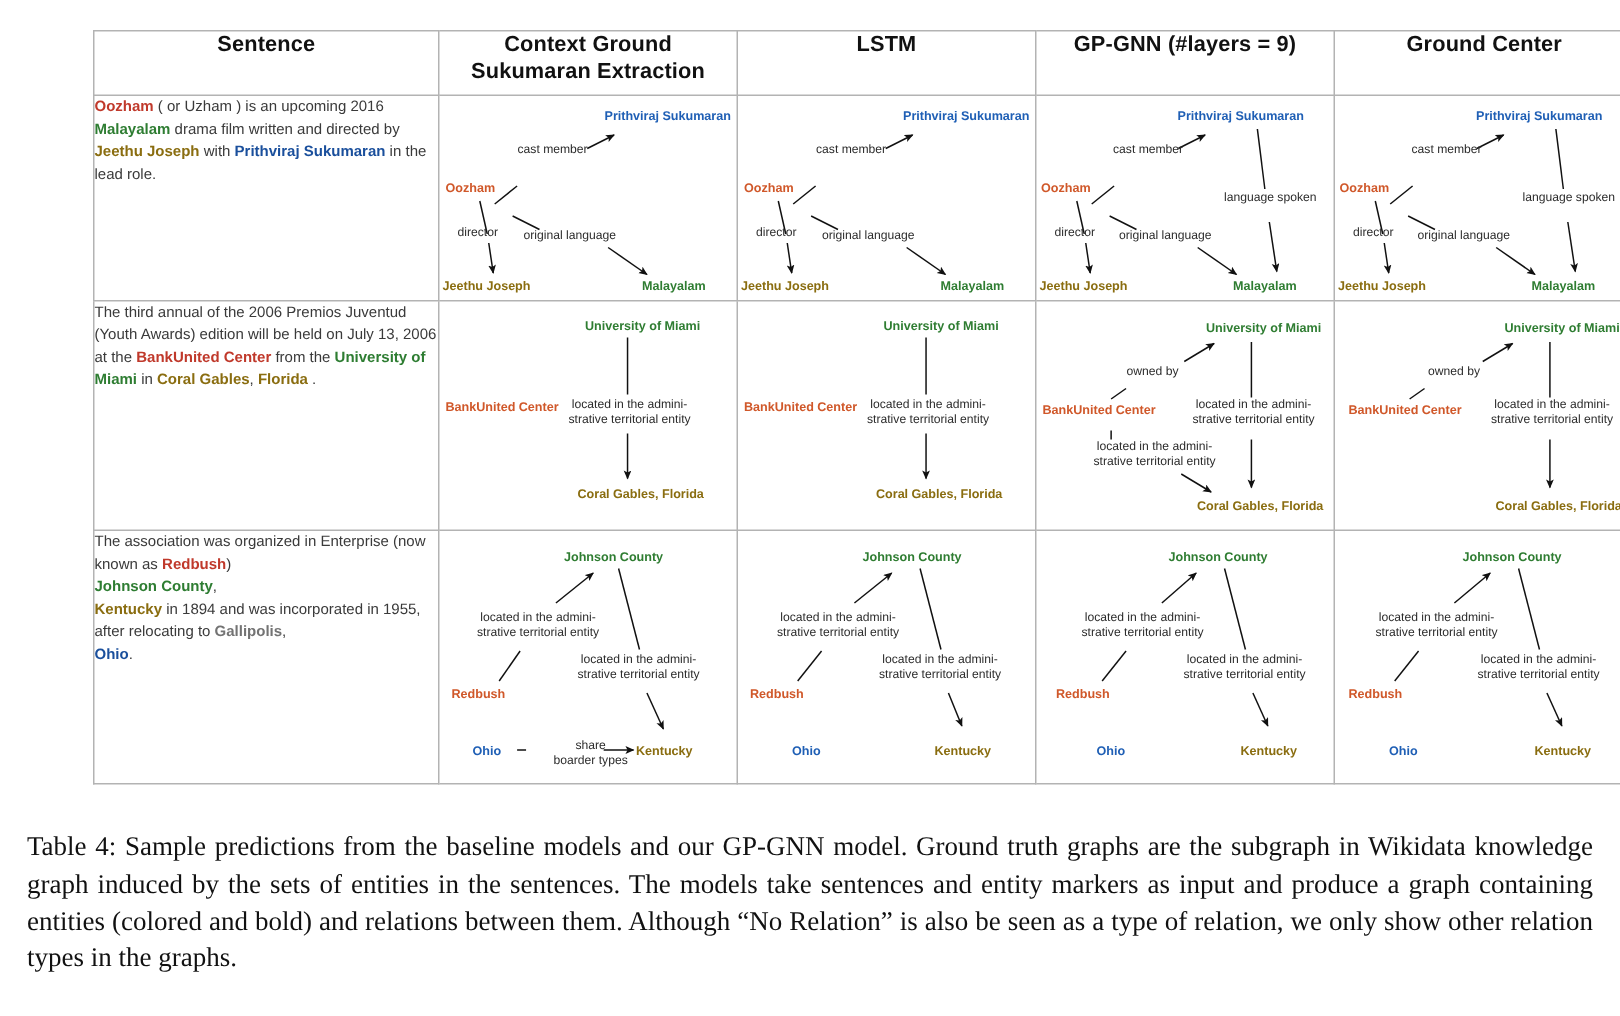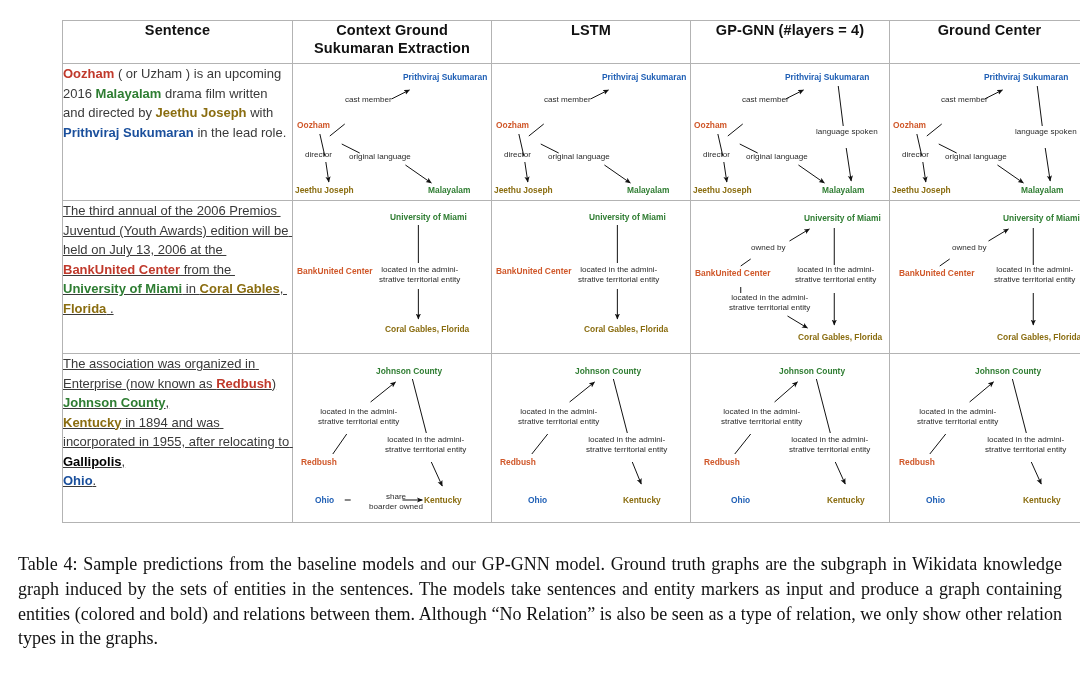--- a/index.html
+++ b/index.html
@@ -48,31 +48,31 @@
     font-weight: bold;
     color: #111;
     letter-spacing: .1px;
     line-height: 1.25;
     padding: 3px 4px;
   }
 
   
   td.sentence {
     padding: 8px 10px 10px 12px;
-    font-size: 13px;
+    font-size: 10px;
     line-height: 1.5;
     color: #3a3a3a;
   }
   td.sentence .w { white-space: pre-wrap; }
   .ent { font-weight: bold; }
   .e-red   { color: #c0392b; }
   .e-green { color: #2e7d32; }
   .e-olive { color: #8a6d10; }
   .e-blue  { color: #1a4f9c; }
-  .e-black { color: #000000; }
+  .e-black { color: #737373; }
 
   
   td.graph { position: relative; padding: 0; overflow: hidden; }
   td.graph .gbox { position: relative; width: 100%; height: 100%; }
   svg.glayer { position: absolute; left: 0; top: 0; width: 100%; height: 100%; overflow: visible; }
 
   .node {
     position: absolute;
     font-size: 8.4px;
     font-weight: bold;
@@ -89,22 +89,22 @@
     font-size: 8.1px;
     color: #2b2b2b;
     line-height: 1.18;
     white-space: nowrap;
     font-weight: normal;
   }
   .edge-label.c { text-align: center; }
 
   
   tr.r1 td { height: 136px; }
-  tr.r2 td { height: 152px; text-decoration: underline; }
-  tr.r3 td { height: 168px; text-decoration: underline; }
+  tr.r2 td { height: 152px; }
+  tr.r3 td { height: 168px; }
 
   
   .caption {
     position: absolute;
     left: 18px;
     top: 552px;
     width: 1044px;
     font-family: "Liberation Serif", serif;
     font-size: 18px;
     line-height: 1.38;
@@ -128,21 +128,21 @@
       <col style="width:200px">
     </colgroup>
     <thead>
       <tr>
         <th><span>Sentence</span></th>
         <th>
           <span>Context Ground</span><br>
           <span>Sukumaran Extraction</span>
         </th>
         <th><span>LSTM</span></th>
-        <th><span>GP-GNN (#layers = 4)</span></th>
+        <th><span>GP-GNN (#layers = 9)</span></th>
         <th><span>Ground Center</span></th>
       </tr>
     </thead>
     <tbody>
 
       <tr class="r1">
         <td class="sentence">
           <span class="tokens"><span class="w ent e-red">Oozham</span><span class="w "> ( or Uzham ) is an upcoming 2016 </span><span class="w ent e-green">Malayalam</span><span class="w "> drama film written and directed by </span><span class="w ent e-olive">Jeethu Joseph</span><span class="w "> with </span><span class="w ent e-blue">Prithviraj Sukumaran</span><span class="w "> in the lead role.</span></span>
         </td>
 
@@ -385,21 +385,21 @@
             <div class="edge-label c" style="left:25px; top:53px;">
               <span>located in the admini-</span><br>
               <span>strative territorial entity</span>
             </div>
             <div class="edge-label c" style="left:92px; top:81px;">
               <span>located in the admini-</span><br>
               <span>strative territorial entity</span>
             </div>
             <div class="edge-label c" style="left:76px; top:138px;">
               <span>share</span><br>
-              <span>boarder owned</span>
+              <span>boarder types</span>
             </div>
           </div>
         </td>
 
         <td class="graph">
           <div class="gbox">
             <svg class="glayer" viewBox="0 0 199 168" preserveAspectRatio="none">
                   <defs>
                 <marker id="ar" markerWidth="7" markerHeight="7" refX="5.4" refY="2.6" orient="auto">
                   <path d="M0,0 L6,2.6 L0,5.2 L1.4,2.6 z" fill="#111"></path>

